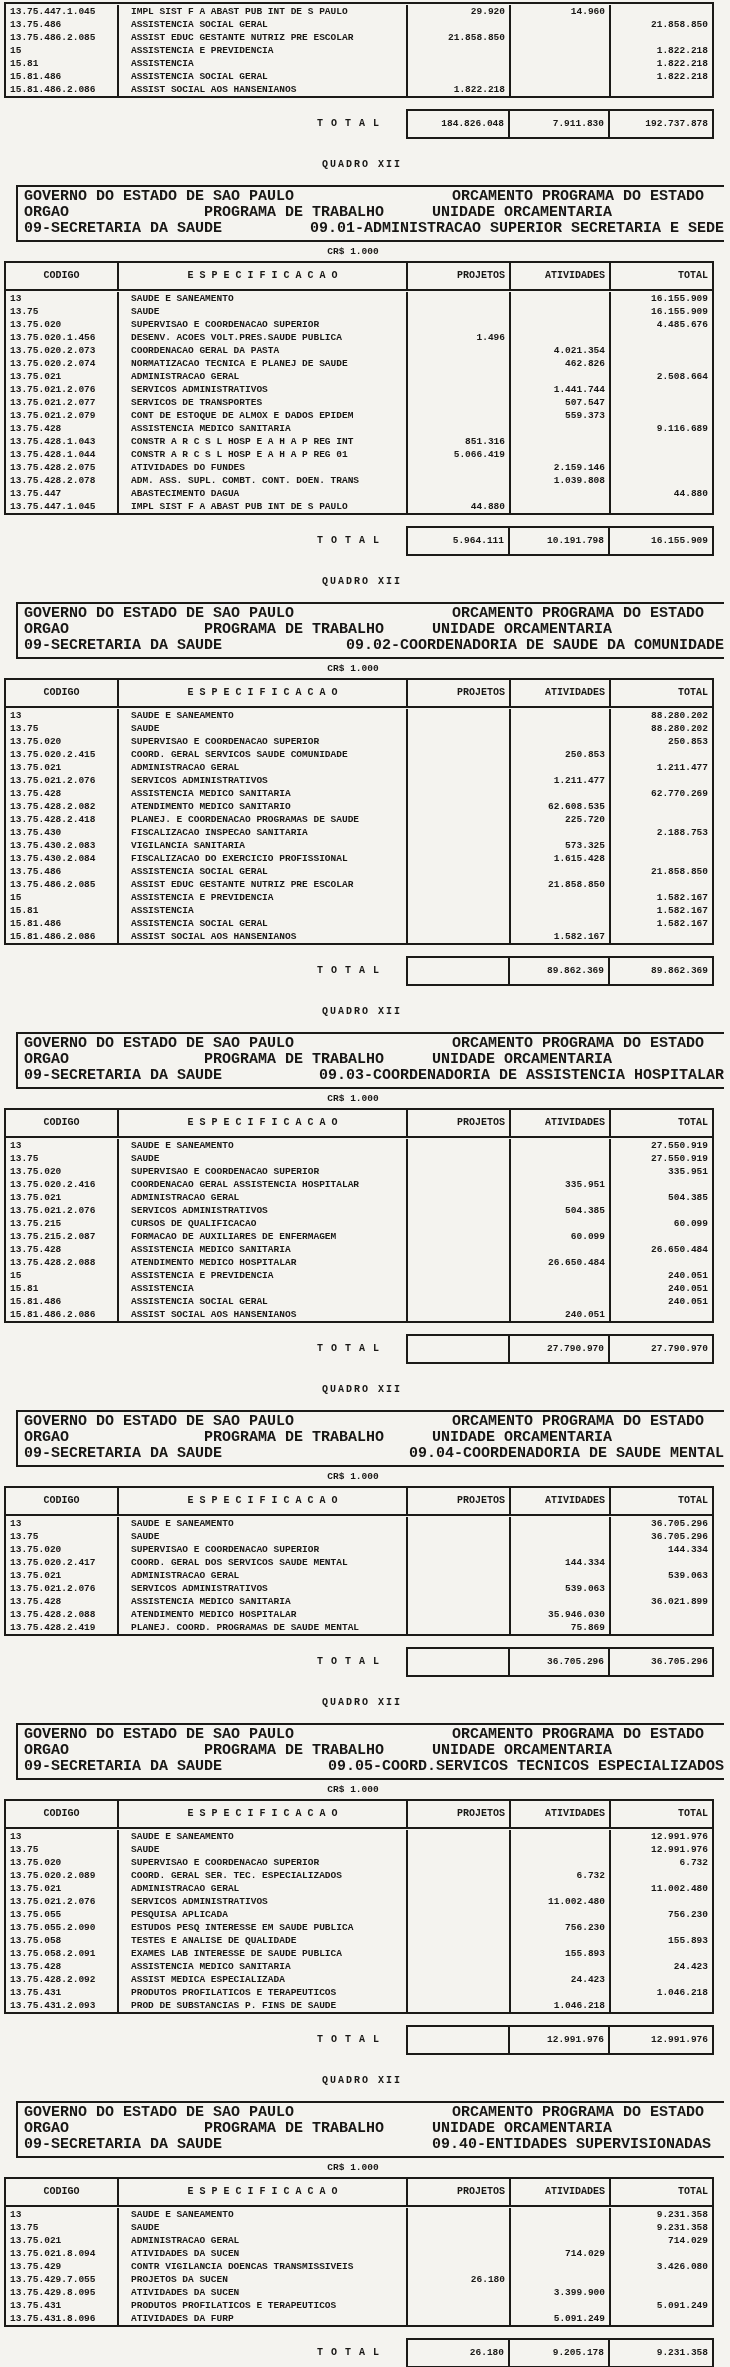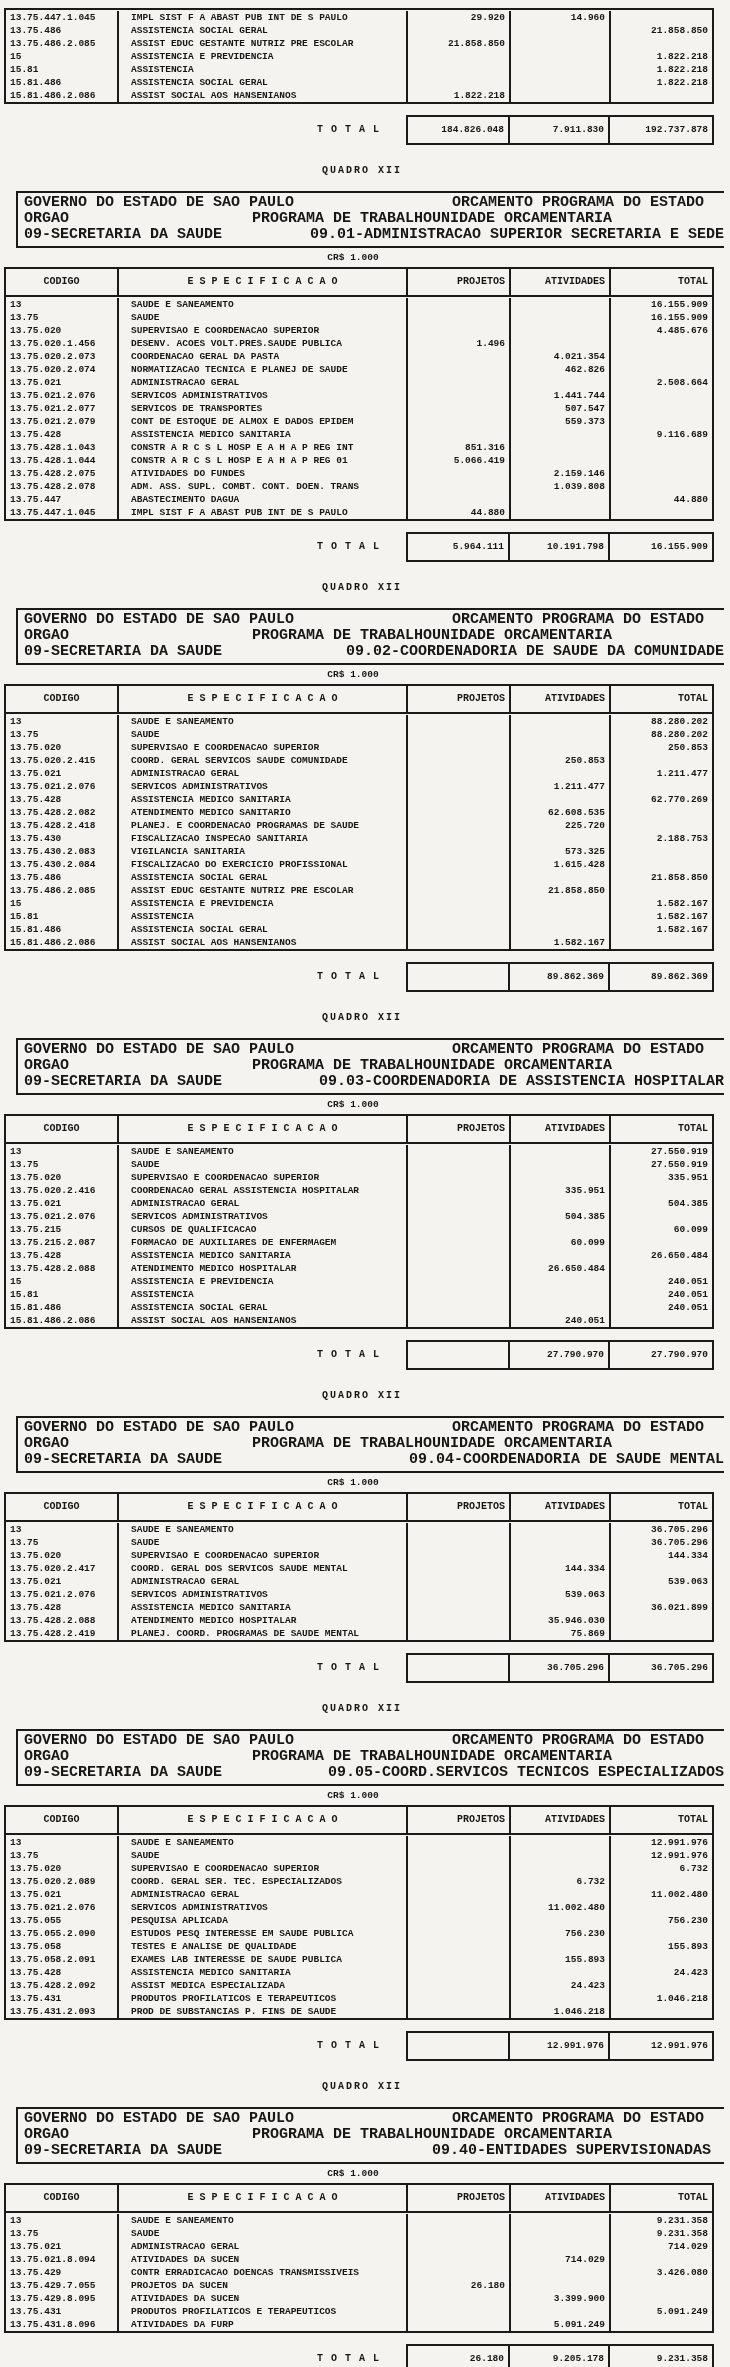--- a/index.html
+++ b/index.html
@@ -7,21 +7,21 @@
   .page {
     position: relative;
     width: 724px;
     height: 2367px;
     overflow: hidden;
     background: #f4f3ef;
     color: #181715;
     font-family: "Liberation Mono", "DejaVu Sans Mono", monospace;
     font-weight: 700;
     font-size: 9.5px;
-    padding-top: 8px;
+    padding-top: 2px;
   }
   
   .gtable { margin-left: 4px; width: 710px; border: 2px solid #1b1a18; }
   .ghead { display: flex; height: 28px; border-bottom: 2px solid #1b1a18; font-size: 10px; }
   .ghead span { display: block; height: 100%; line-height: 25px; }
   .h-code { width: 113px; border-right: 2px solid #1b1a18; text-align: center; }
   .h-spec { width: 289px; border-right: 2px solid #1b1a18; text-align: center; }
   .h-proj { width: 103px; border-right: 2px solid #1b1a18; text-align: right; padding-right: 4px; }
   .h-ativ { width: 100px; border-right: 2px solid #1b1a18; text-align: right; padding-right: 4px; }
   .h-tot  { flex: 1; text-align: right; padding-right: 4px; }
@@ -42,21 +42,21 @@
   .t-proj { width: 102px; border-right: 2px solid #1b1a18; }
   .t-ativ { width: 100px; border-right: 2px solid #1b1a18; }
   .t-tot  { flex: 1; }
   
   .quadro { margin: 20px 0 14px 0; height: 12px; line-height: 12px; text-align: center; font-size: 10px; letter-spacing: 2px; }
   .hdrbox { margin-left: 16px; width: 710px; border: 2px solid #1b1a18; padding: 2px 0 3px 0; font-size: 15px; }
   .hl { display: flex; height: 16px; line-height: 16px; white-space: pre; }
   .hl-left { padding-left: 6px; }
   .hl-right { margin-left: auto; padding-right: 20px; }
   .hc1 { width: 186px; padding-left: 6px; }
-  .hc2 { width: 228px; text-align: right; }
+  .hc2 { width: 228px; }
   .hc3 { flex: 1; }
   .hc13 { width: 414px; padding-left: 6px; }
   .cr { margin-top: 4px; margin-bottom: 3px; height: 12px; line-height: 12px; text-align: center; padding-right: 18px; }
 </style>
 </head>
 <body>
 
 <div class="page">
   <div id="content">
       <div class="gtable">
@@ -793,21 +793,21 @@
           </div>
           <div class="grow">
             <span class="c-code">13.75.021.8.094</span>
             <span class="c-spec">ATIVIDADES DA SUCEN</span>
             <span class="c-proj num"></span>
             <span class="c-ativ num">714.029</span>
             <span class="c-tot num"></span>
           </div>
           <div class="grow">
             <span class="c-code">13.75.429</span>
-            <span class="c-spec">CONTR ERRADICACAO DOENCAS TRANSMISSIVEIS</span>
+            <span class="c-spec">CONTR VIGILANCIA DOENCAS TRANSMISSIVEIS</span>
             <span class="c-proj num"></span>
             <span class="c-ativ num"></span>
             <span class="c-tot num">3.426.080</span>
           </div>
           <div class="grow">
             <span class="c-code">13.75.429.7.055</span>
             <span class="c-spec">PROJETOS DA SUCEN</span>
             <span class="c-proj num">26.180</span>
             <span class="c-ativ num"></span>
             <span class="c-tot num"></span>

